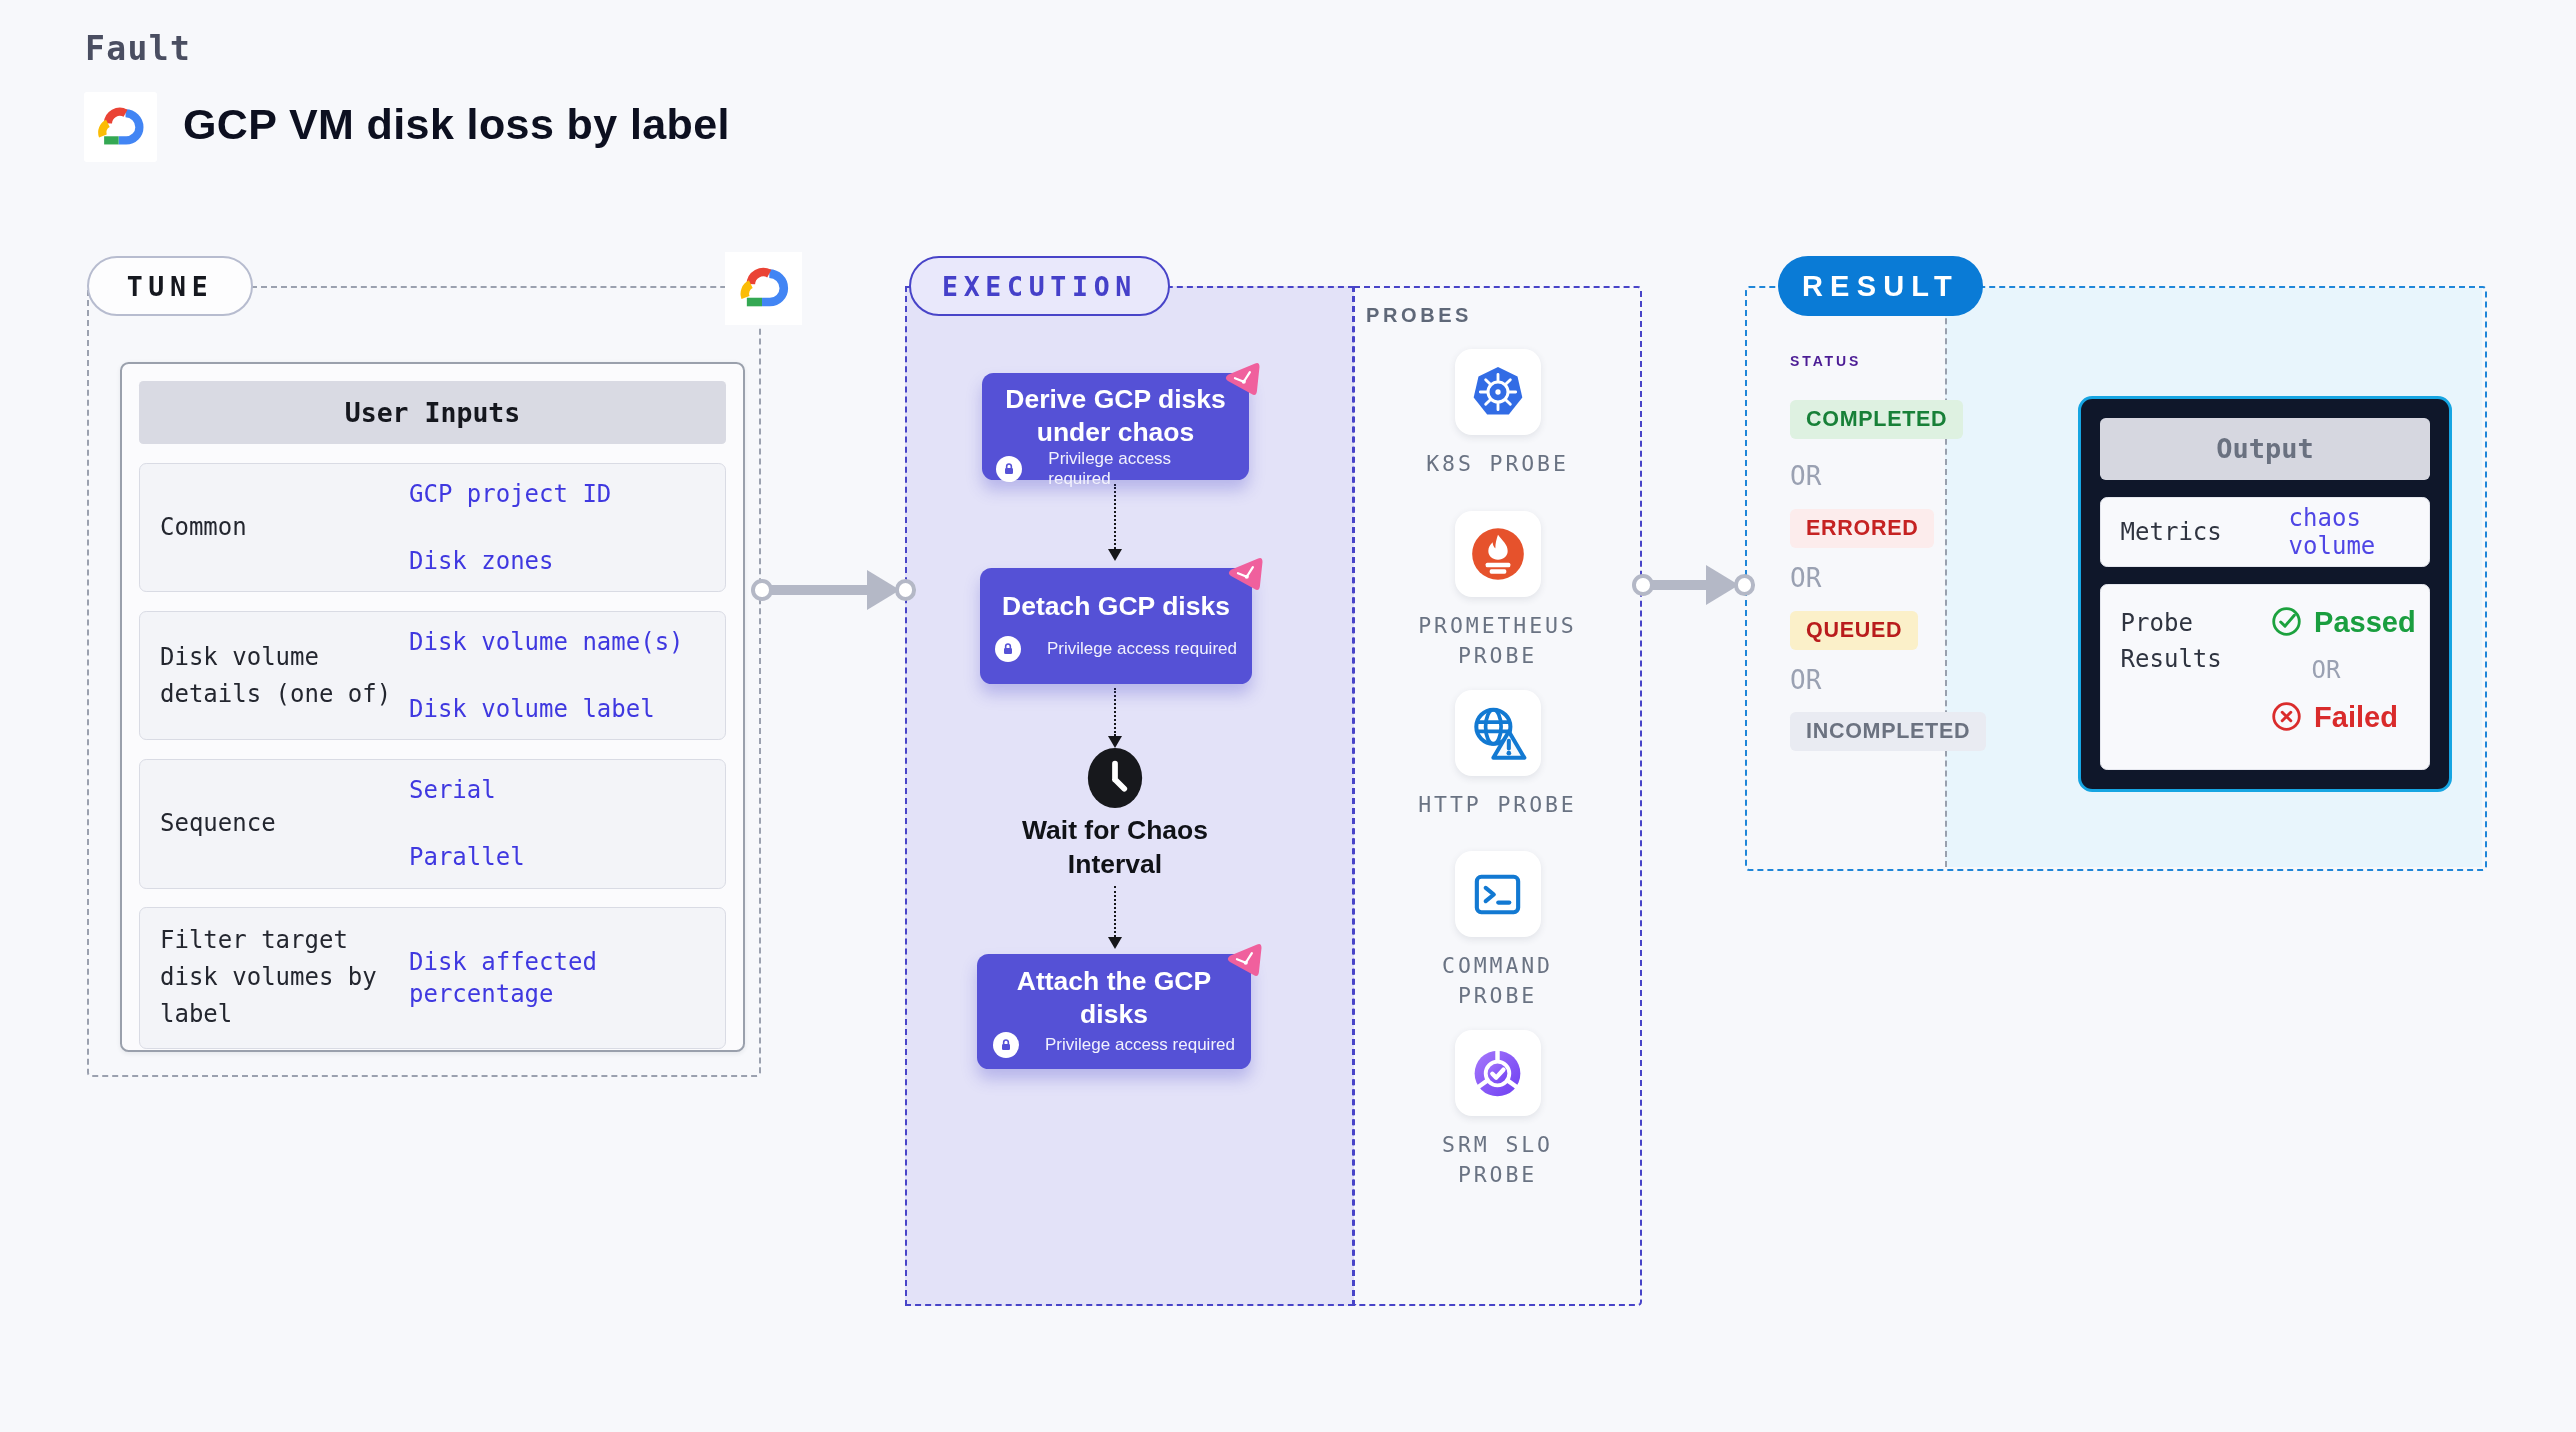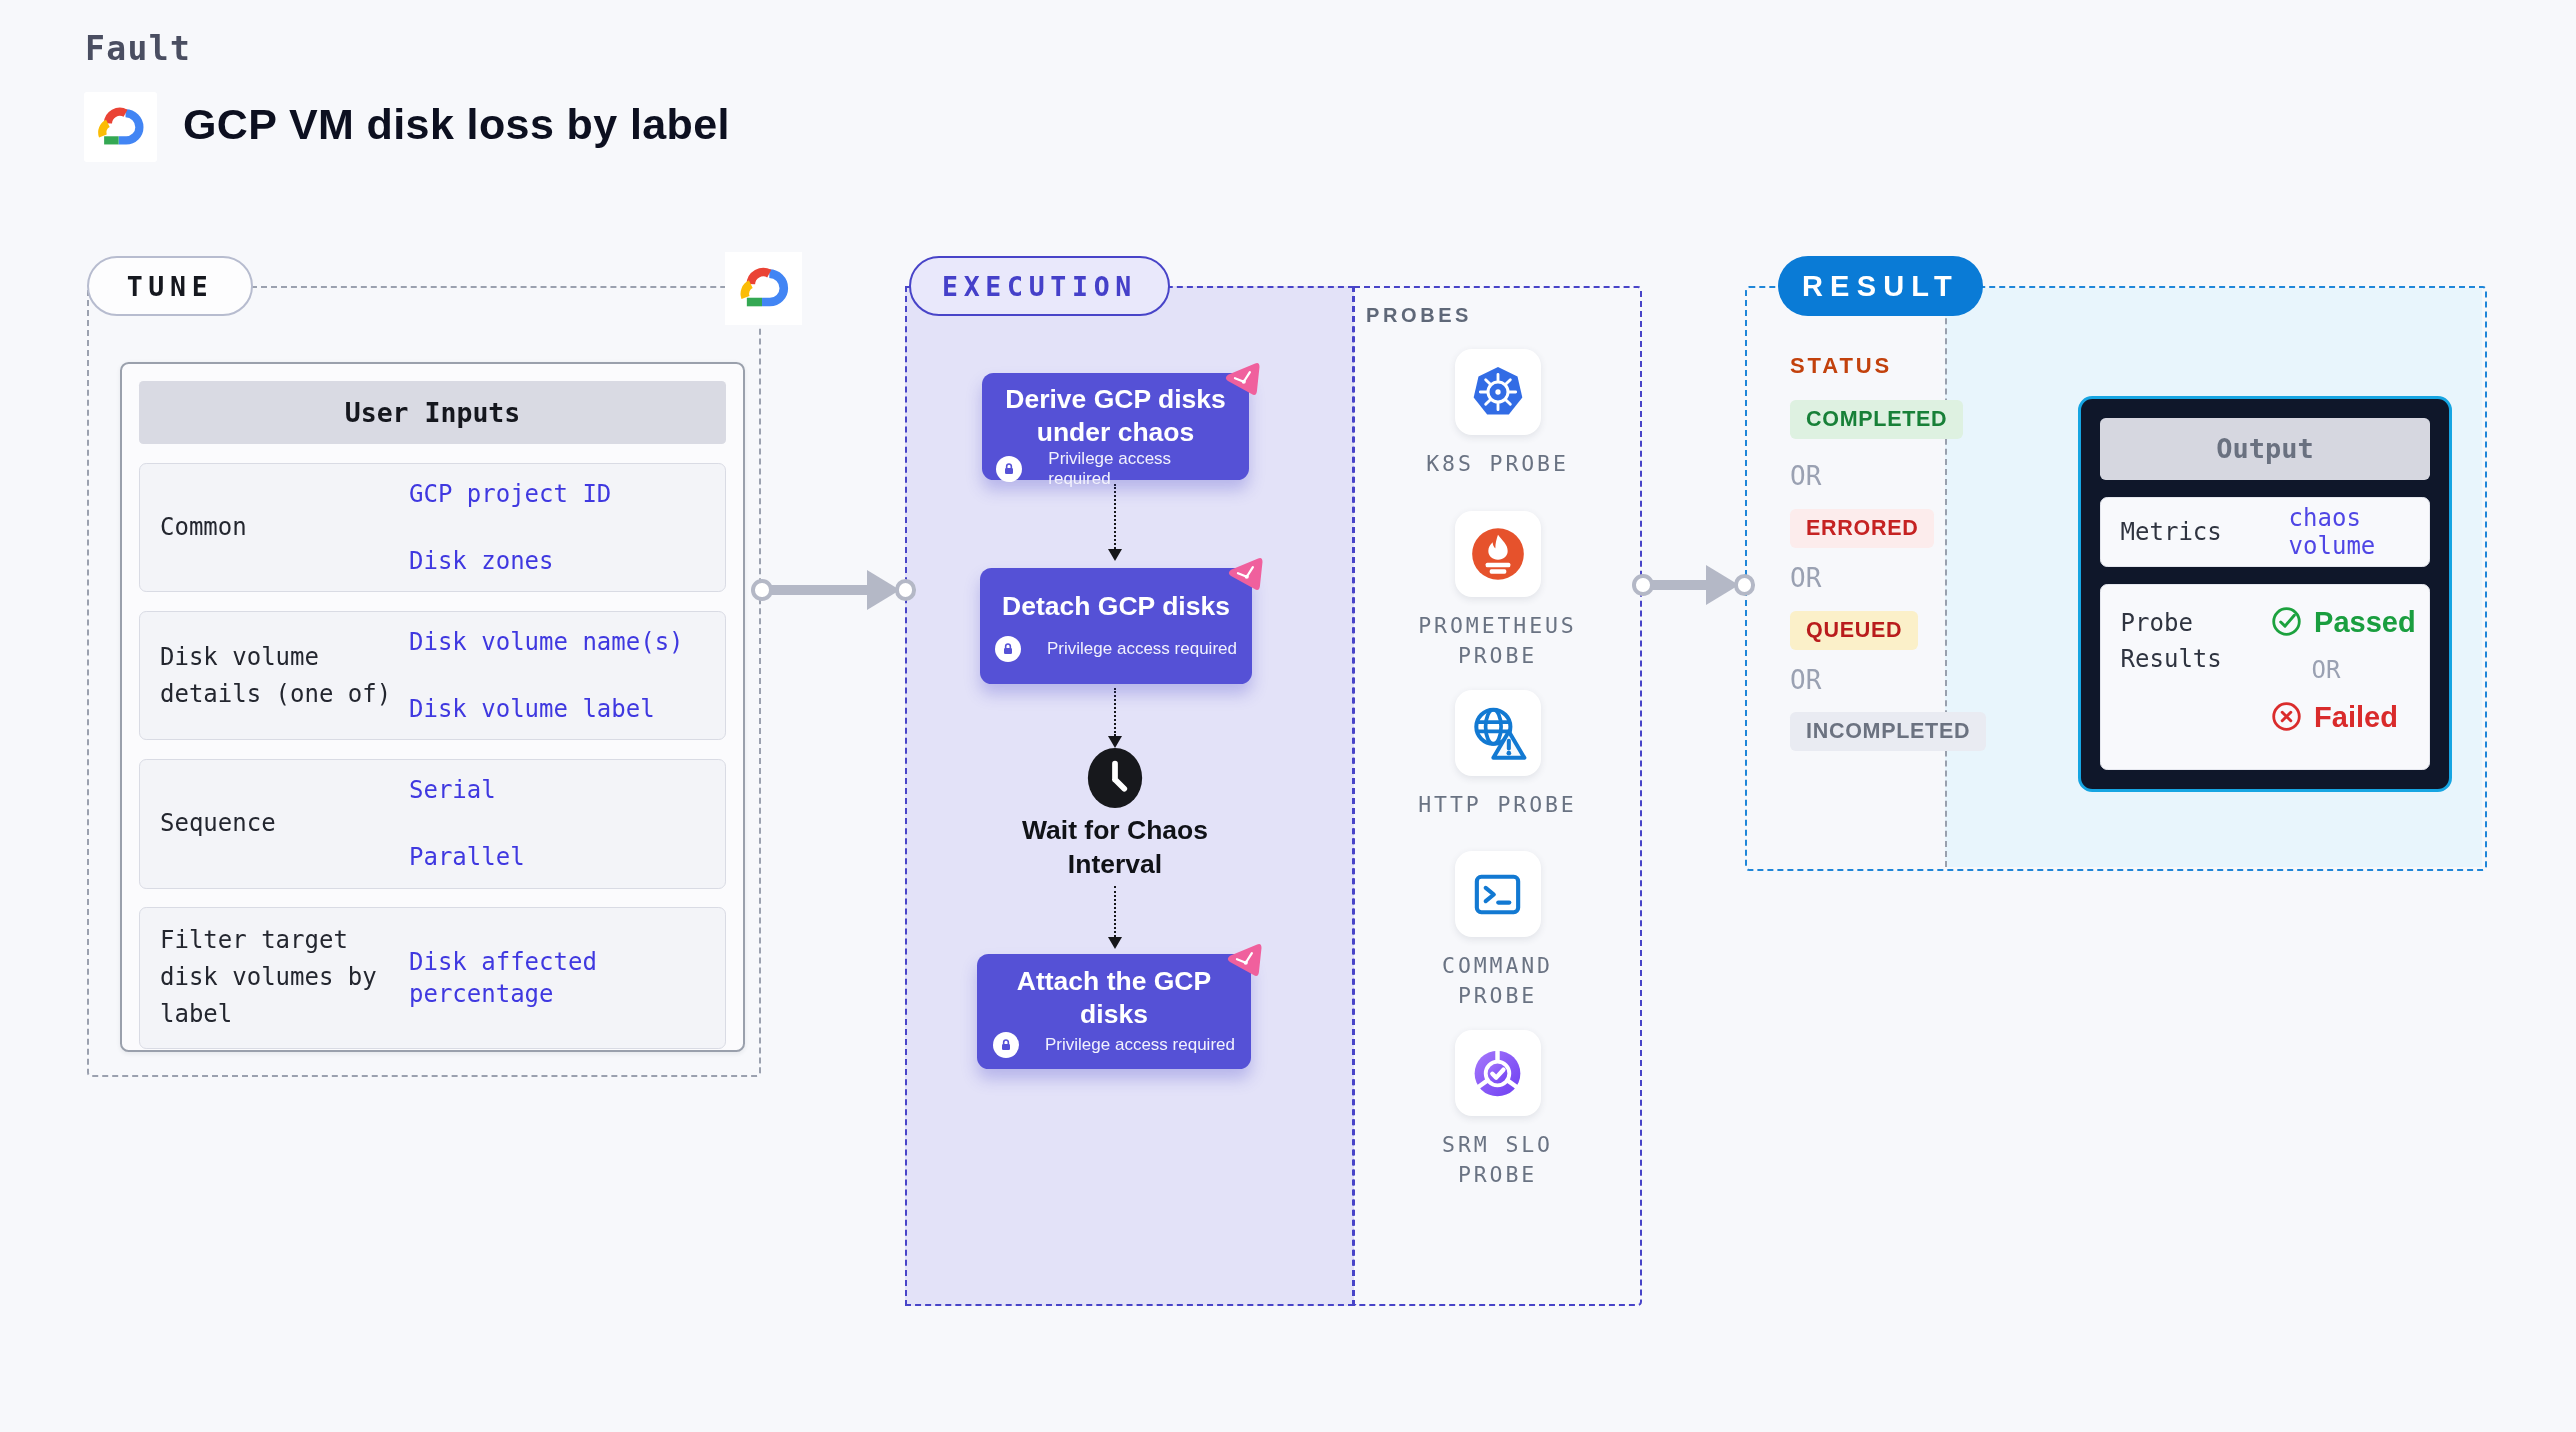--- a/index.html
+++ b/index.html
@@ -84,22 +84,22 @@
   
   .probes-label { position:absolute; left:1366px; top:304px; font-size:20px; font-weight:700;
     letter-spacing:3.6px; color:#5f6878; z-index:4; }
   .probe-item { position:absolute; left:1353px; width:289px; display:flex; flex-direction:column; align-items:center; z-index:4; }
   .probe-card { width:86px; height:86px; background:#ffffff; border-radius:17px;
     display:flex; align-items:center; justify-content:center; box-shadow:0 2.9px 7.2px rgba(50,55,80,.10); }
   .probe-caption { margin-top:14.3px; width:193px; text-align:center; font-family:"DejaVu Sans Mono",monospace;
     font-size:21.5px; letter-spacing:2.9px; line-height:30px; color:#6a7383; }
 
   
-  .status-heading { position:absolute; left:1790px; top:353px; font-size:22px; font-weight:700;
-    letter-spacing:2.9px; color:#c2410c; z-index:4; }
+  .status-heading { position:absolute; left:1790px; top:353px; font-size:14px; font-weight:700;
+    letter-spacing:2.9px; color:#4c1d95; z-index:4; }
   .badge { position:absolute; left:1790px; padding:7.2px 16px; border-radius:5.7px; font-size:21.5px; font-weight:700;
     letter-spacing:0.7px; z-index:4; }
   .badge.completed { top:400px; color:#188038; background:#def1e1; }
   .badge.errored { top:509px; color:#c52222; background:#fcecec; }
   .badge.queued { top:611px; color:#b91c1c; background:#fbf0c9; }
   .badge.incompleted { top:712px; color:#6b7280; background:#e9ebf2; }
   .or-text { position:absolute; left:1790px; font-family:"DejaVu Sans Mono",monospace; font-size:26px; color:#9aa1b2; z-index:4; }
   .or1 { top:461px; } .or2 { top:563px; } .or3 { top:665px; }
 
   

